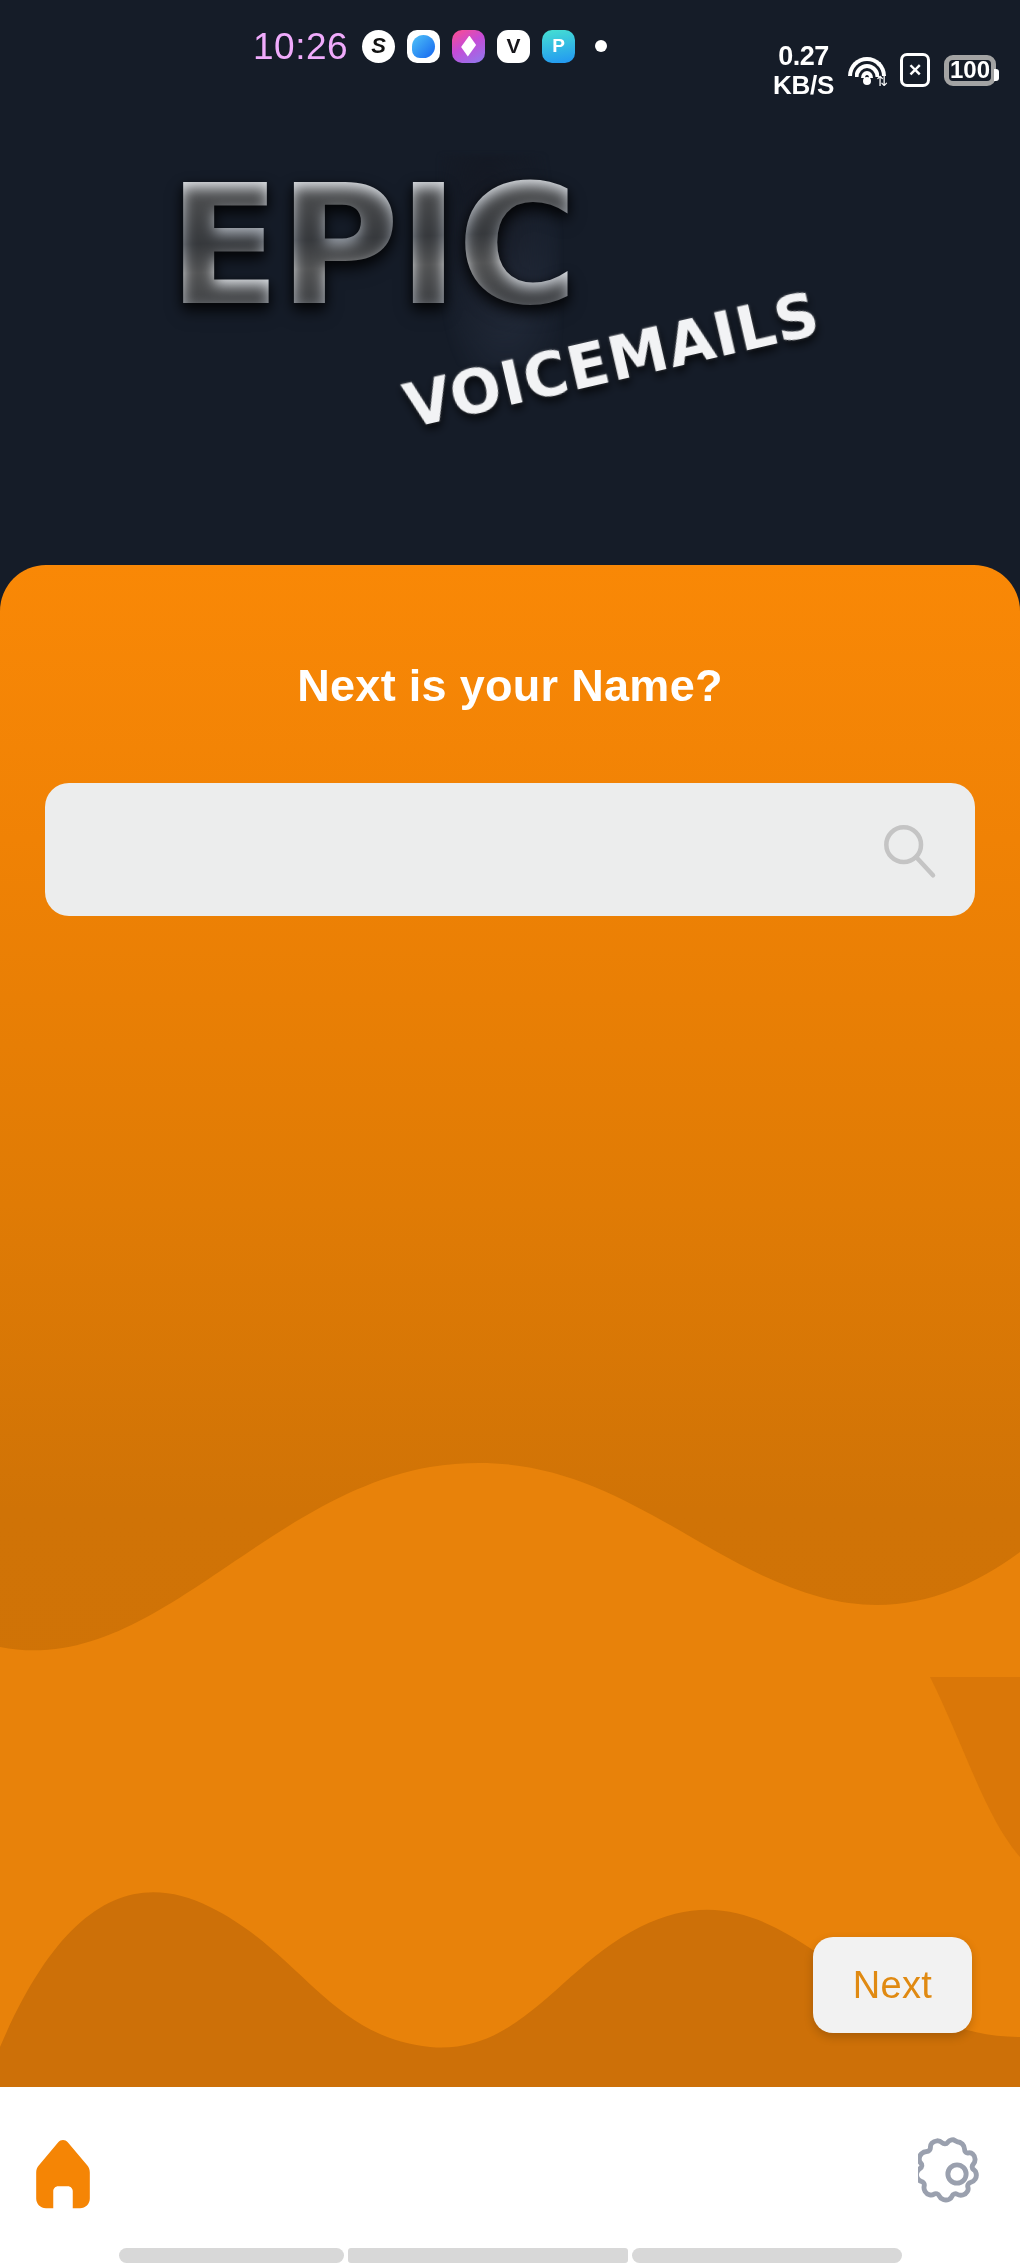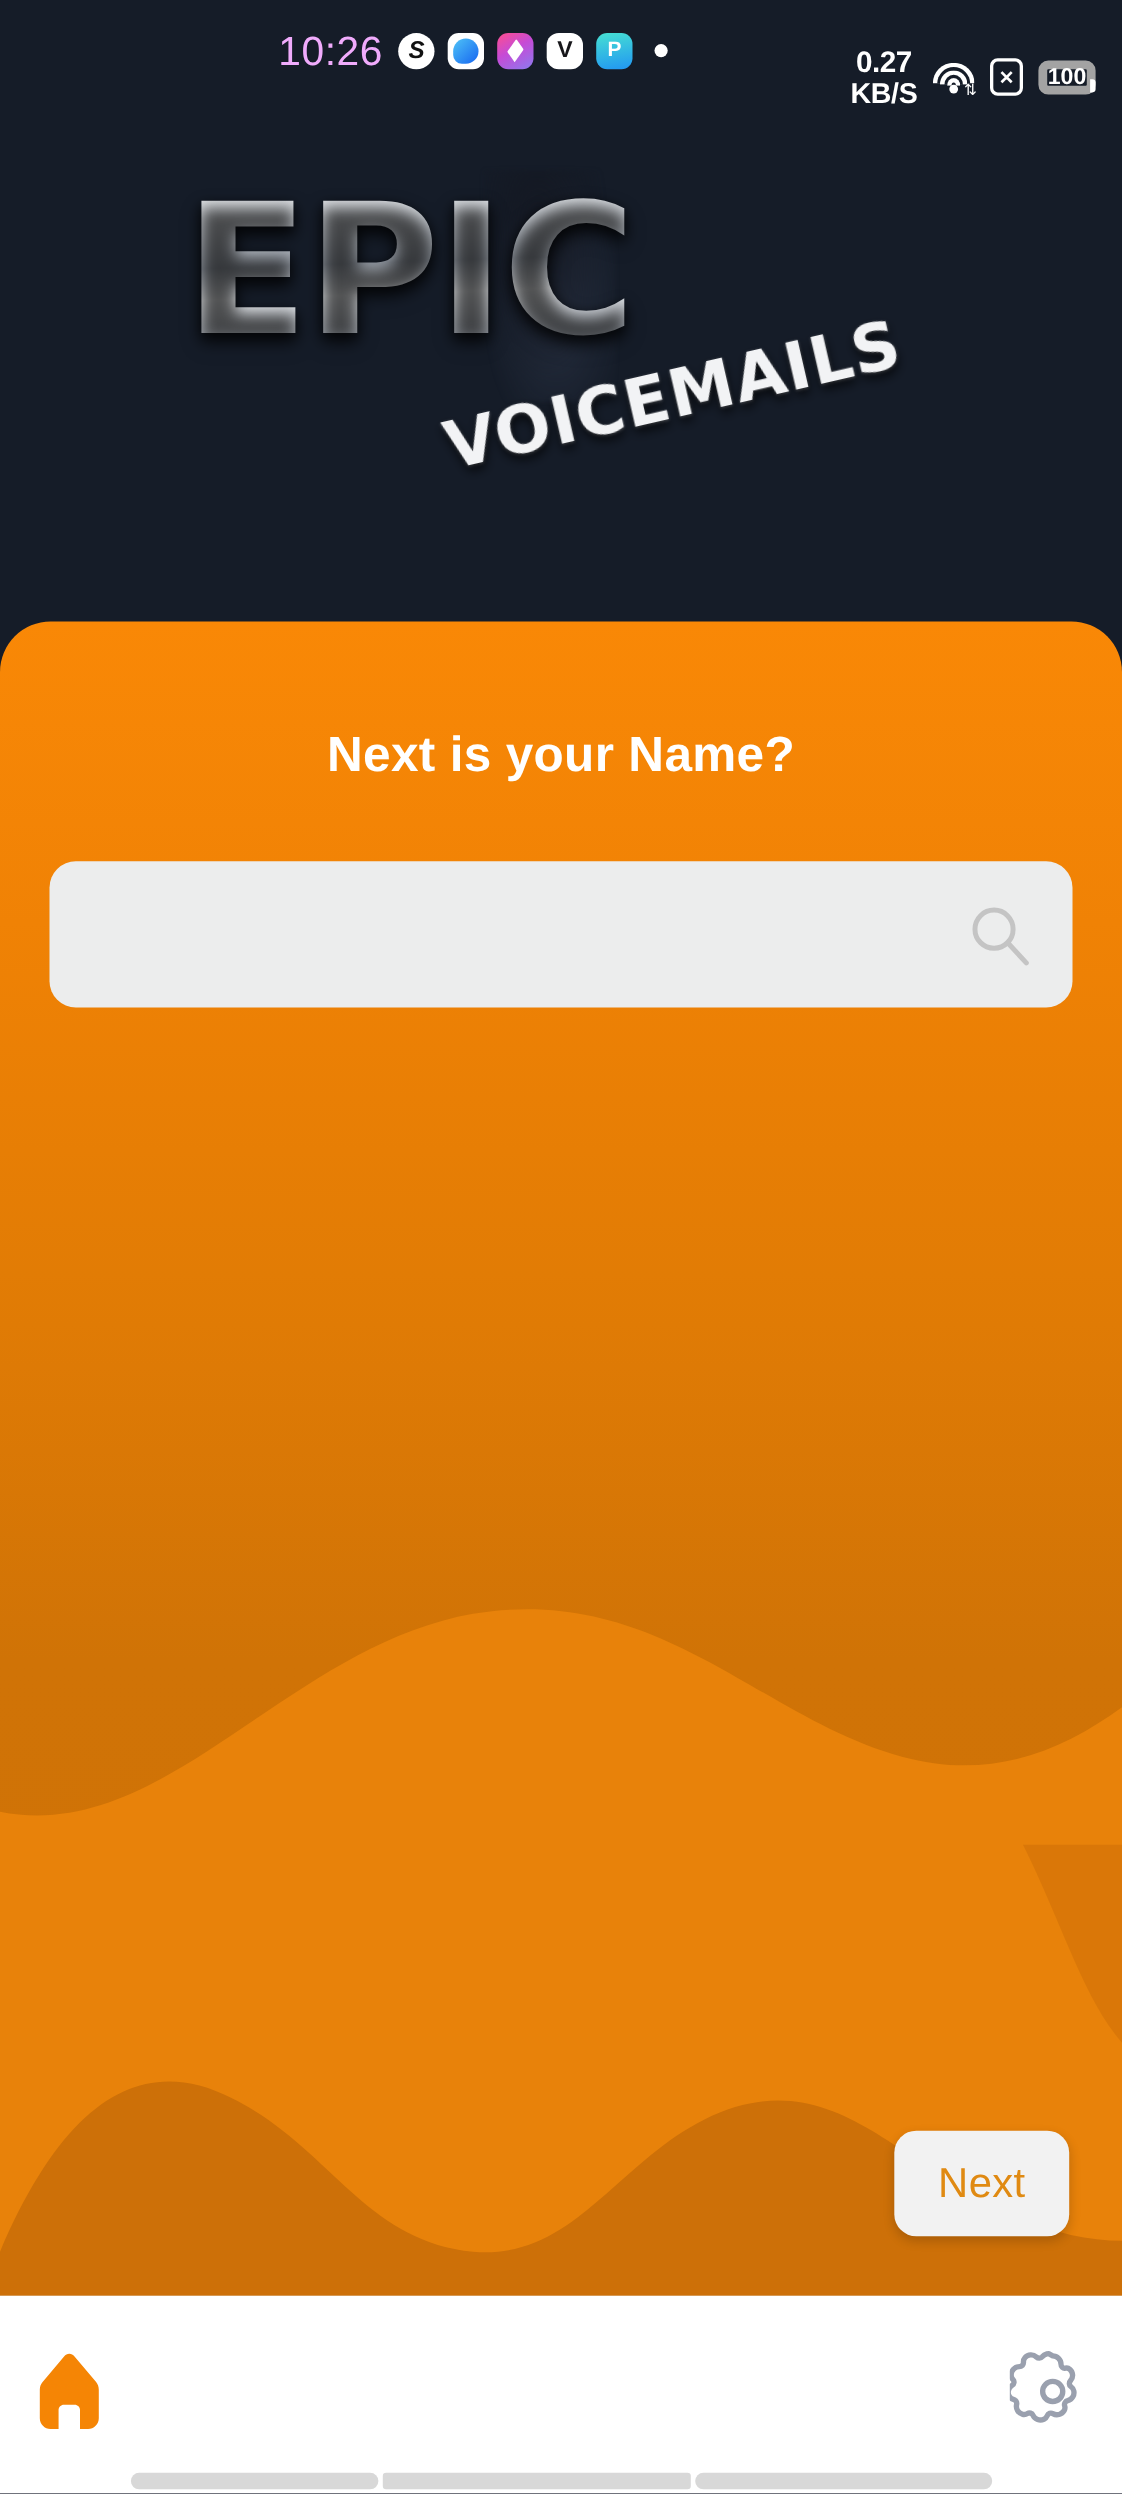--- a/index.html
+++ b/index.html
@@ -41,22 +41,22 @@
   .wifi .arc { position:absolute; left:50%; transform:translateX(-50%);
                border:4px solid #fff; border-bottom:none; border-radius:50% 50% 0 0/100% 100% 0 0; }
   .wifi .a1 { width:38px; height:19px; top:2px; }
   .wifi .a2 { width:25px; height:13px; top:9px; }
   .wifi .a3 { width:12px; height:7px;  top:16px; }
   .wifi .dot{ position:absolute; left:50%; transform:translateX(-50%); bottom:0; width:8px;height:8px;
               border-radius:50%; background:#fff; }
   .wifi .ud { position:absolute; right:-2px; bottom:-1px; font-size:14px; line-height:9px; color:#fff;}
   .simx { width:30px; height:34px; border:3px solid #fff; border-radius:7px;
           display:flex; align-items:center; justify-content:center; font-size:17px; font-weight:700; }
-  .battery { position:relative; width:52px; height:31px; border:8px solid #a3a3a3; border-radius:9px;
-             display:flex; align-items:center; justify-content:center; font-size:21px; font-weight:600;}
+  .battery { position:relative; width:52px; height:31px; border:5px solid #a3a3a3; border-radius:9px;
+             display:flex; align-items:center; justify-content:center; font-size:24px; font-weight:600;}
   .battery::after { content:""; position:absolute; right:-8px; top:9px; width:5px; height:12px;
                     background:#fff; border-radius:0 3px 3px 0; }
 
   
   .logo-wrap { position:absolute; top:140px; left:0; width:860px; height:300px; }
   .logo-epic {
     position:absolute; left:168px; top:10px;
     font-size:165px; font-weight:900; letter-spacing:-2px;
     font-family:"DejaVu Sans", sans-serif;
     background:linear-gradient(178deg,#fafafa 0%,#d9dde2 22%,#9aa1ab 46%,#e9ecef 60%,#aeb4bd 78%,#7f868f 100%);

